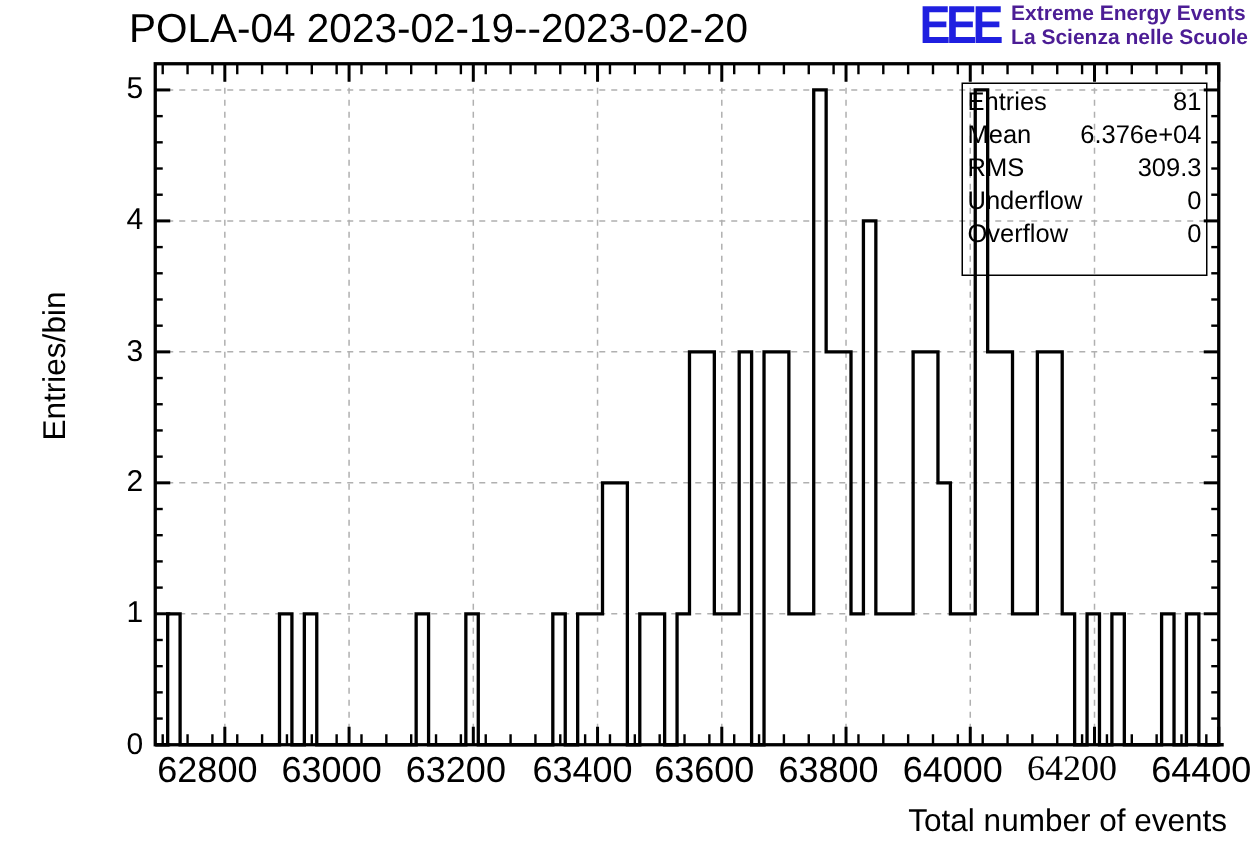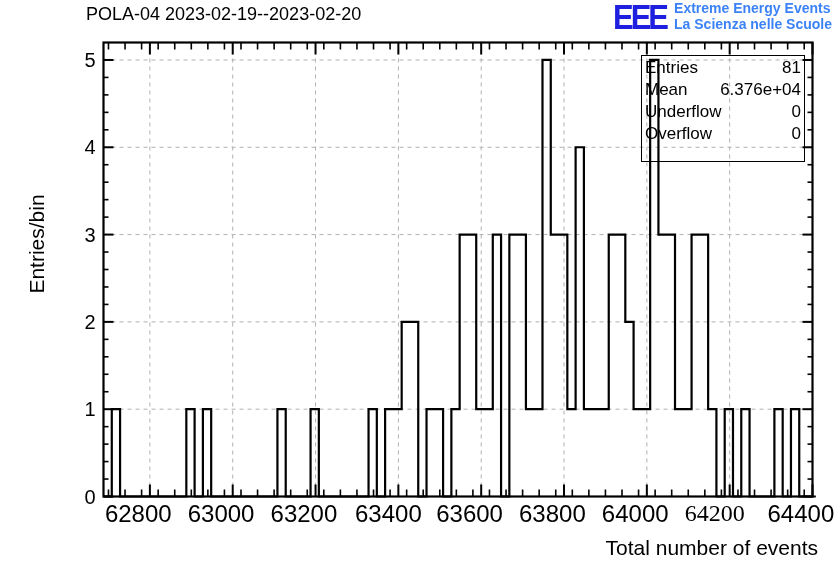--- a/index.html
+++ b/index.html
@@ -20,21 +20,21 @@
     left: 0;
     top: 0;
     width: 836px;
     height: 572px;
     background: #ffffff;
   }
   .plot-title {
     position: absolute;
     left: 86px;
     top: 4px;
-    font-size: 18px;
+    font-size: 27px;
     color: #000;
     white-space: nowrap;
     letter-spacing: 0px;
   }
   .logo-block {
     position: absolute;
     right: 4px;
     top: 1px;
     display: flex;
     align-items: center;
@@ -49,21 +49,21 @@
     font-family: "Liberation Sans", sans-serif;
     transform: scaleY(1.15);
   }
   .logo-text {
     display: flex;
     flex-direction: column;
     line-height: 1.12;
   }
   .logo-text span {
     font-size: 14px;
-    color: #3b82f6;
+    color: #4c1d95;
     font-weight: bold;
     white-space: nowrap;
   }
   .axis-y-title {
     position: absolute;
     left: -63px;
     top: 232px;
     width: 200px;
     text-align: center;
     transform: rotate(-90deg);
@@ -339,20 +339,24 @@
   <div class="stats-box">
     <div class="stats-row">
       <span class="k">Entries</span>
       <span class="v">81</span>
     </div>
     <div class="stats-row mean">
       <span class="k">Mean</span>
       <span class="v">6.376e+04</span>
     </div>
     <div class="stats-row">
+      <span class="k">RMS</span>
+      <span class="v">309.3</span>
+    </div>
+    <div class="stats-row">
       <span class="k">Underflow</span>
       <span class="v">0</span>
     </div>
     <div class="stats-row">
       <span class="k">Overflow</span>
       <span class="v">0</span>
     </div>
   </div>
 
 </div>

